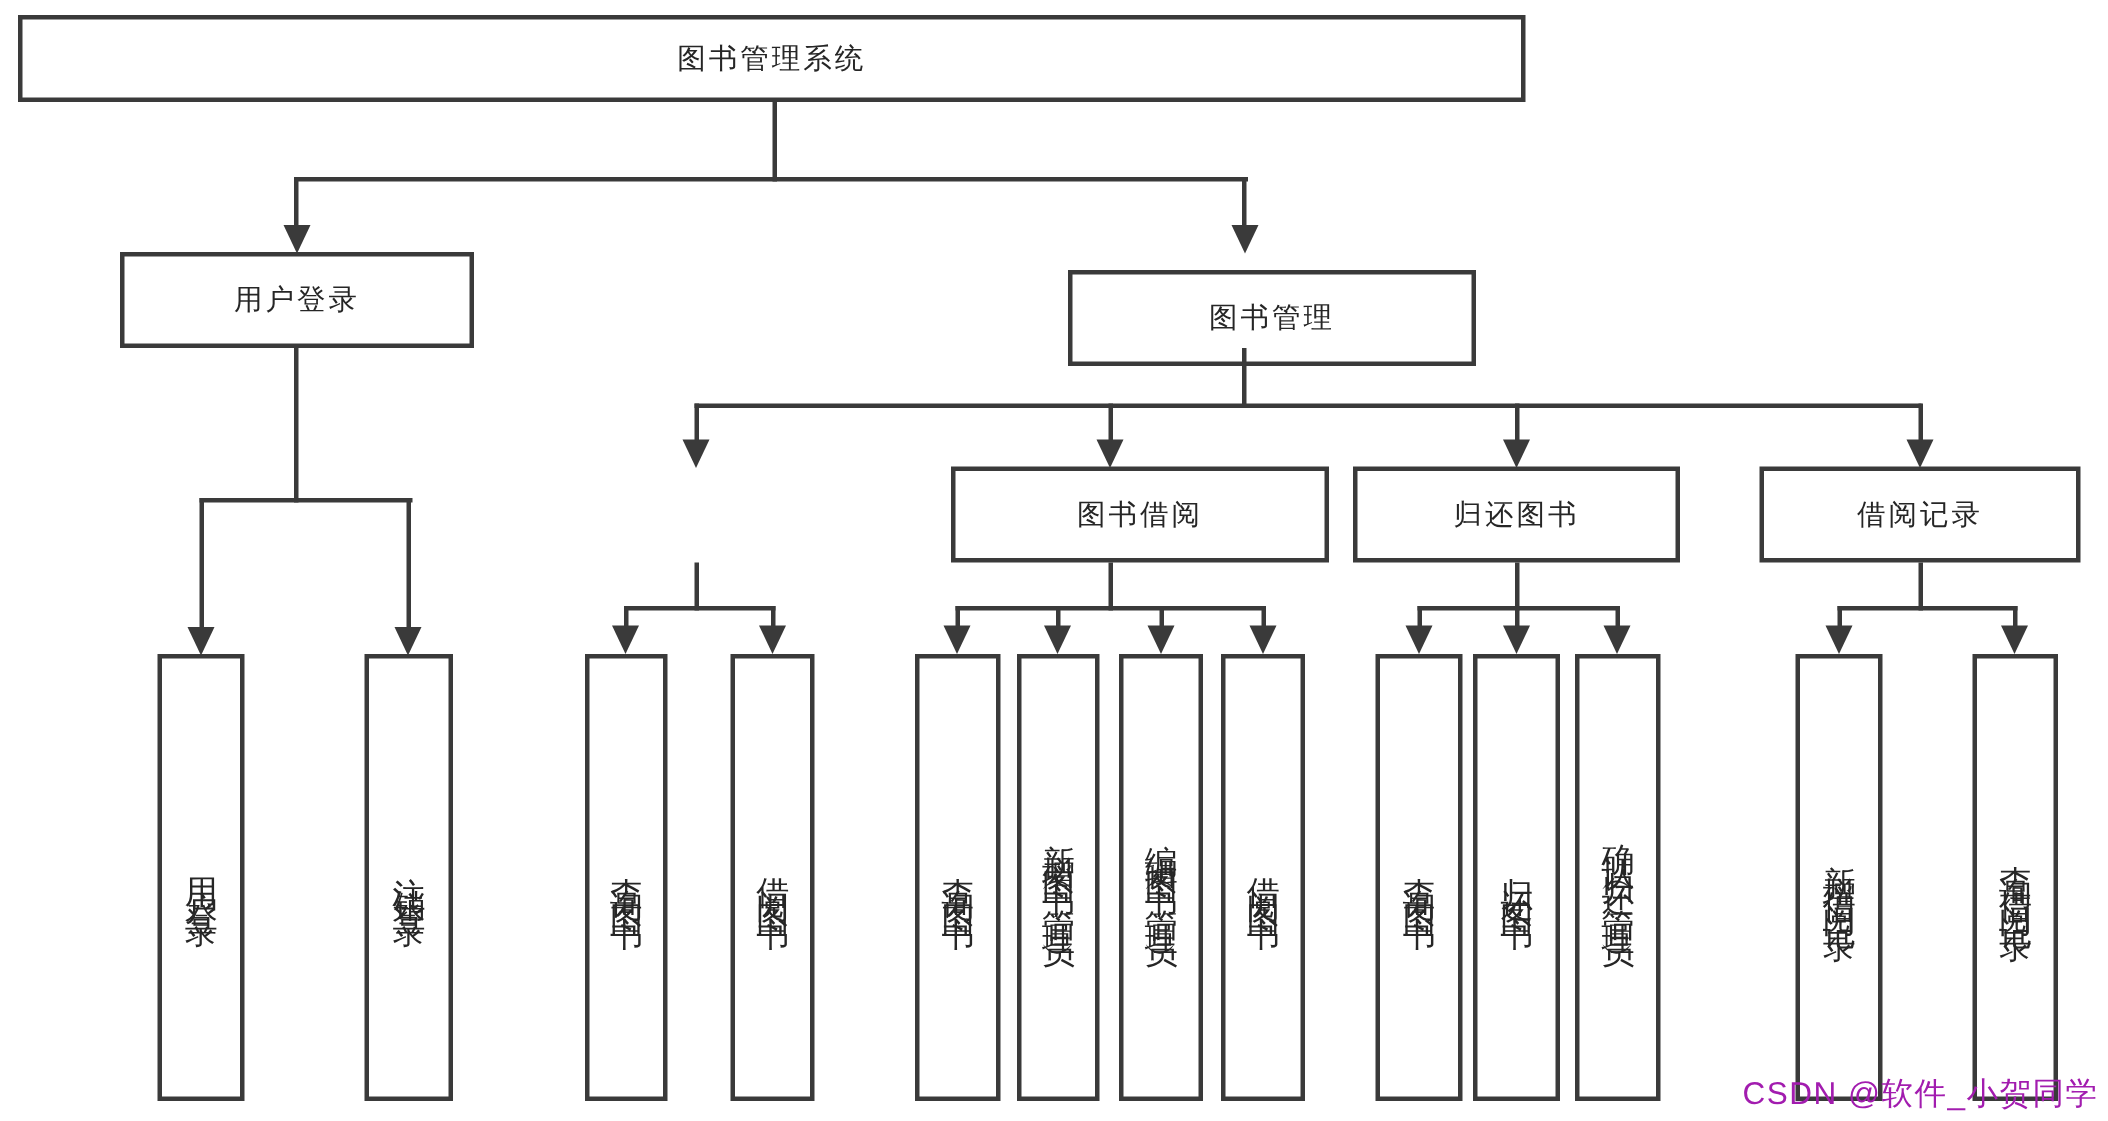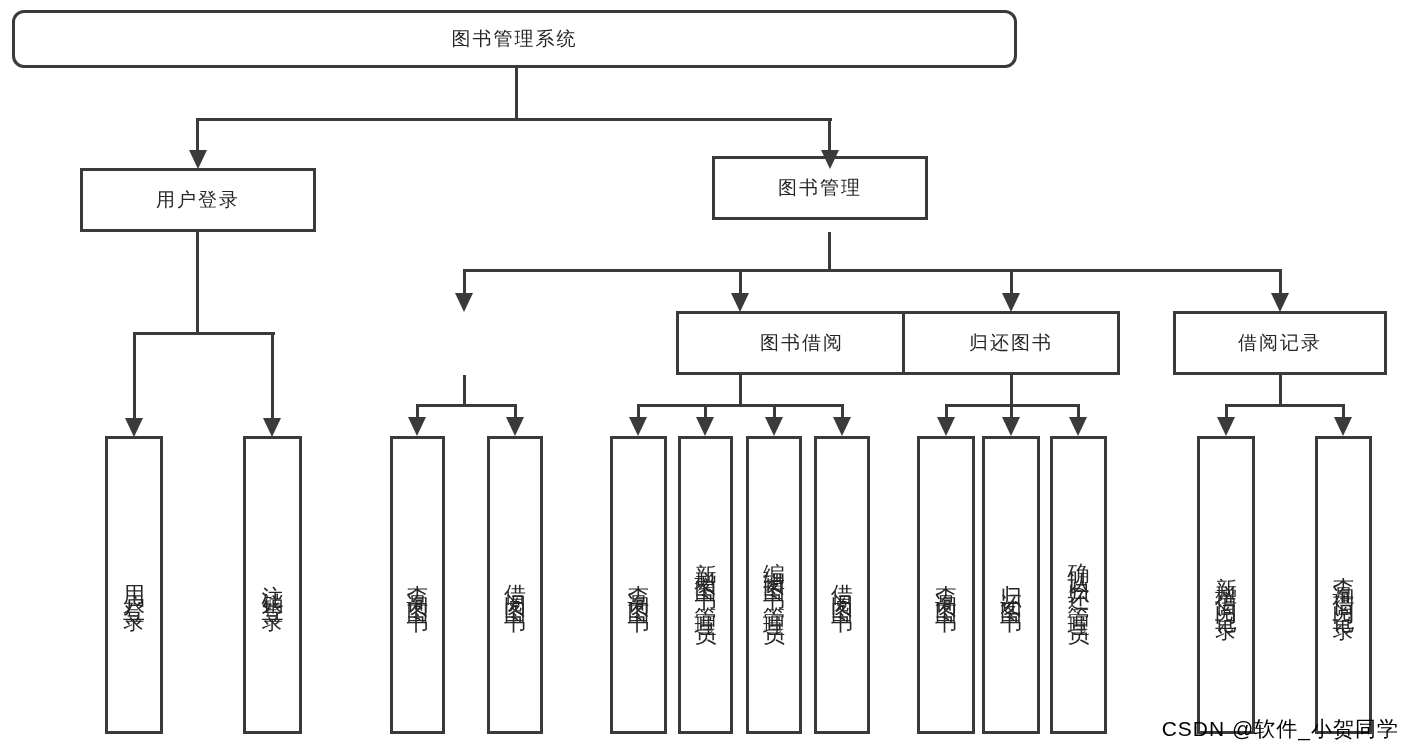--- a/index.html
+++ b/index.html
@@ -14,28 +14,28 @@
   .vtext { writing-mode:vertical-rl; text-orientation:mixed; letter-spacing:0.40em; line-height:1.1; }
 
   .hline, .vline { position:absolute; background:#3a3a3a; }
   .hline { height:3px; }
   .vline { width:3px; }
   .arrow { position:absolute; width:0; height:0;
            border-left:9px solid transparent; border-right:9px solid transparent;
            border-top:19px solid #3a3a3a; }
 
   .watermark { position:absolute; right:6px; bottom:4px; font-size:21px;
-               color:#000000; z-index:9; letter-spacing:1px; }
+               color:#a21caf; z-index:9; letter-spacing:1px; }
 
   
-  .root   { left:12px;   top:10px;  width:1005px; height:58px;border-radius:12px; }
+  .root   { left:12px;   top:10px;  width:1005px; height:58px; }
   .n-ul   { left:80px;   top:168px; width:236px;  height:64px; }
-  .n-bm   { left:712px;  top:156px; width:216px;  height:64px; }
+  .n-bm   { left:712px;  top:180px; width:272px;  height:64px; }
   .n-nr   { left:362px;  top:311px; width:204px;  height:64px; }
-  .n-bb   { left:634px;  top:311px; width:252px;  height:64px;margin-left:42px; }
+  .n-bb   { left:634px;  top:311px; width:252px;  height:64px; }
   .n-cb   { left:902px;  top:311px; width:218px;  height:64px; }
   .n-br   { left:1173px; top:311px; width:214px;  height:64px; }
 
   .leaf { top:436px; height:298px; }
   .u1 { left:105px;  width:58px; }
   .u2 { left:243px;  width:59px; }
   .g1 { left:390px;  width:55px; }
   .g2 { left:487px;  width:56px; }
   .b1 { left:610px;  width:57px; }
   .b2 { left:678px;  width:55px; }

